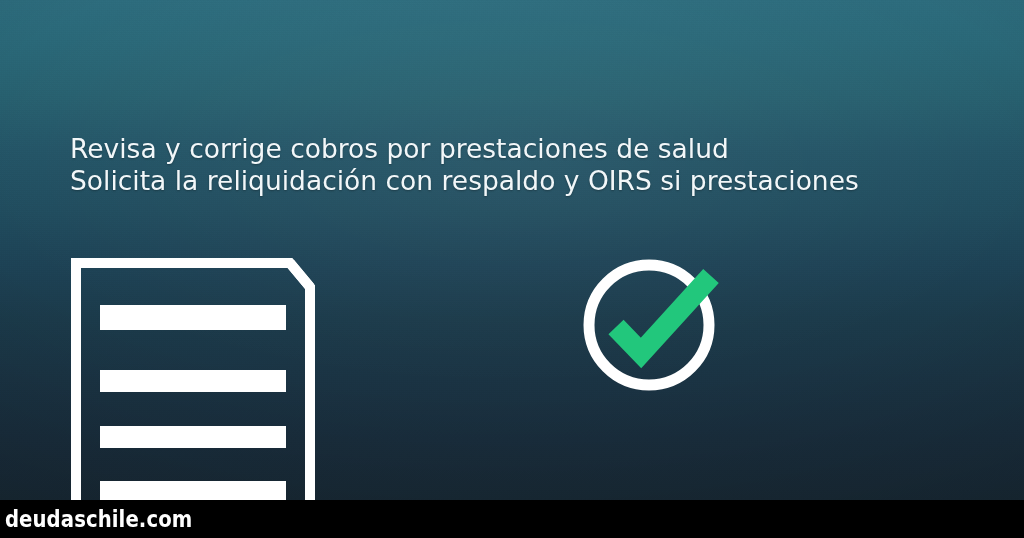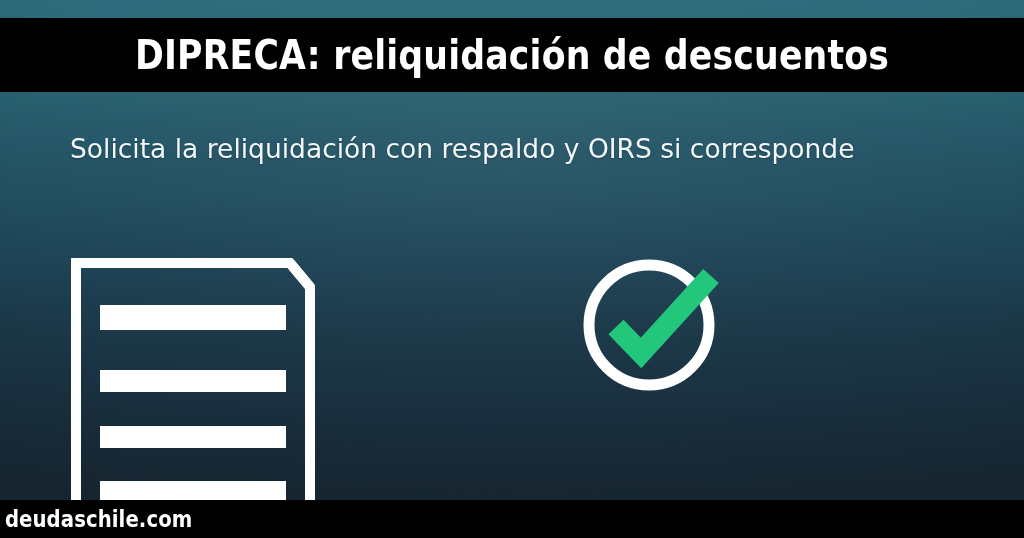--- a/index.html
+++ b/index.html
@@ -117,26 +117,24 @@
     margin-right:14px;
     white-space:nowrap;
     line-height:1;
   }
 </style>
 </head>
 <body>
 
 <div id="canvas">
 
-  <div id="title-band">
-    <div id="title-text">DIPRECA: reliquidación de descuentos</div>
-  </div>
 
   <div id="copy">
-    <div class="copy-line">Solicita la reliquidación con respaldo y OIRS si corresponde</div>
+    <div class="copy-line">Revisa y corrige cobros por prestaciones de salud</div>
+    <div class="copy-line">Solicita la reliquidación con respaldo y OIRS si prestaciones</div>
   </div>
 
   <div id="doc-icon">
     <svg viewBox="0 0 244 268" xmlns="http://www.w3.org/2000/svg" aria-hidden="true">
 
       <path d="M5 5 H219 L239 29 V263 H5 Z" fill="none" stroke="#ffffff" stroke-width="10" stroke-linejoin="miter"></path>
 
       <path d="M219 5 L239 29" fill="none" stroke="#ffffff" stroke-width="10"></path>
 
       <rect x="29" y="47" width="186" height="25" fill="#ffffff"></rect>

